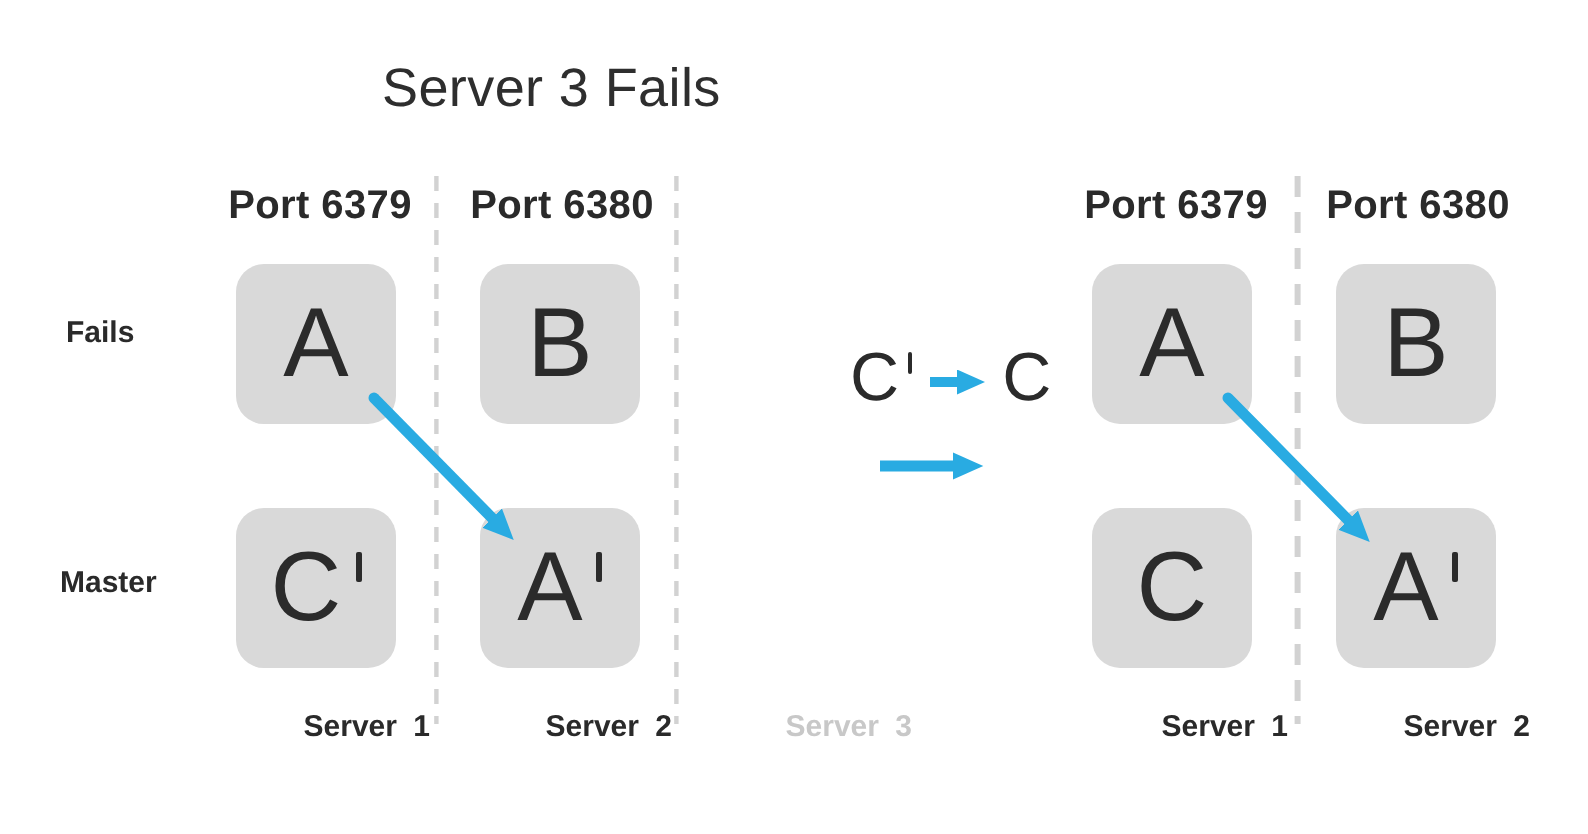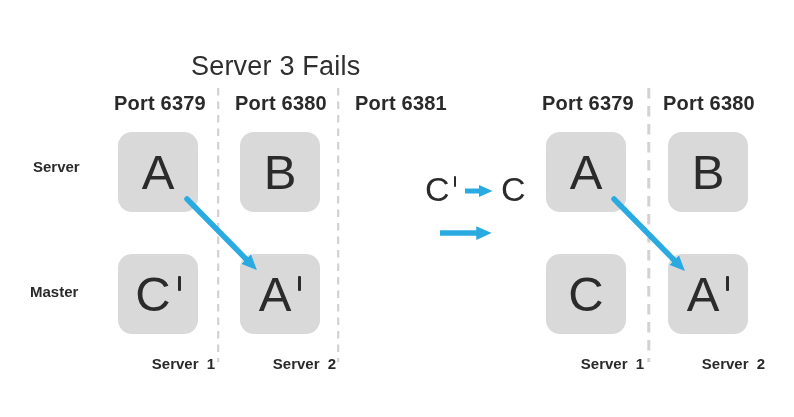--- a/index.html
+++ b/index.html
@@ -38,27 +38,26 @@
     margin-left:4px;transform:translateY(-8px);border-radius:1px;
   }
   .dash-line{pointer-events:none;}
   svg{display:block;}
 </style>
 </head>
 <body>
 
 <div id="canvas">
 
-  <div class="abs title" style="left:191px;top:29px;margin-top:22px;">Server 3 Fails</div>
+  <div class="abs title" style="left:191px;top:29px;">Server 3 Fails</div>
 
   <div class="abs port-label" style="left:105px;top:92px;">Port 6379</div>
   <div class="abs port-label" style="left:226px;top:92px;">Port 6380</div>
-  <div class="abs port-label" style="left:346px;top:92px;">Port 6381</div>
 
-  <div class="abs row-label" style="left:33px;top:158px;">Server</div>
+  <div class="abs row-label" style="left:33px;top:158px;">Fails</div>
   <div class="abs row-label" style="left:30px;top:283px;">Master</div>
 
   <svg class="abs dash-line" style="left:216px;top:88px;" width="5" height="274">
     <line x1="2.2" y1="0" x2="2.2" y2="274" stroke="#d2d2d2" stroke-width="2.2" stroke-dasharray="7.5 6"></line>
   </svg>
   <svg class="abs dash-line" style="left:336px;top:88px;" width="5" height="274">
     <line x1="2.2" y1="0" x2="2.2" y2="274" stroke="#d2d2d2" stroke-width="2.2" stroke-dasharray="7.5 6"></line>
   </svg>
 
   <div class="abs node-box" style="left:118px;top:132px;">
@@ -80,20 +79,21 @@
     <defs>
       <marker id="ah1" markerWidth="3.5" markerHeight="3" refX="0.5" refY="1.25" orient="auto">
         <path d="M0,0 L2.8,1.25 L0,2.5 z" fill="#29abe2"></path>
       </marker>
     </defs>
     <line x1="9" y1="9" x2="70" y2="71" stroke="#29abe2" stroke-width="5.5" stroke-linecap="round" marker-end="url(#ah1)"></line>
   </svg>
 
   <div class="abs server-label" style="left:105px;top:355px;">Server 1</div>
   <div class="abs server-label" style="left:226px;top:355px;">Server 2</div>
+  <div class="abs server-label muted" style="left:346px;top:355px;">Server 3</div>
 
   <div class="abs transition-text" style="left:425px;top:172px;height:34px;">
     <span>C</span>
     <span class="prime-sm"></span>
     <svg style="margin:4px 6px 0 8px;" width="31" height="14">
       <defs>
         <marker id="ah2" markerWidth="3.5" markerHeight="3" refX="0.5" refY="1.25" orient="auto">
           <path d="M0,0 L2.8,1.25 L0,2.5 z" fill="#29abe2"></path>
         </marker>
       </defs>

